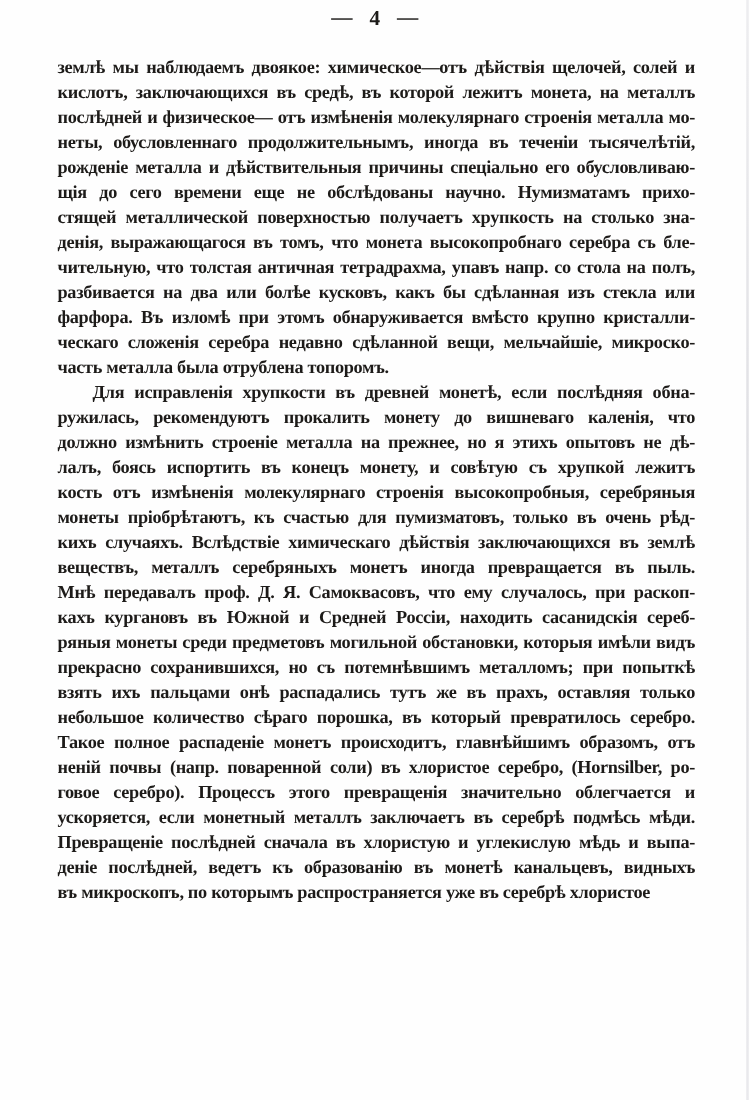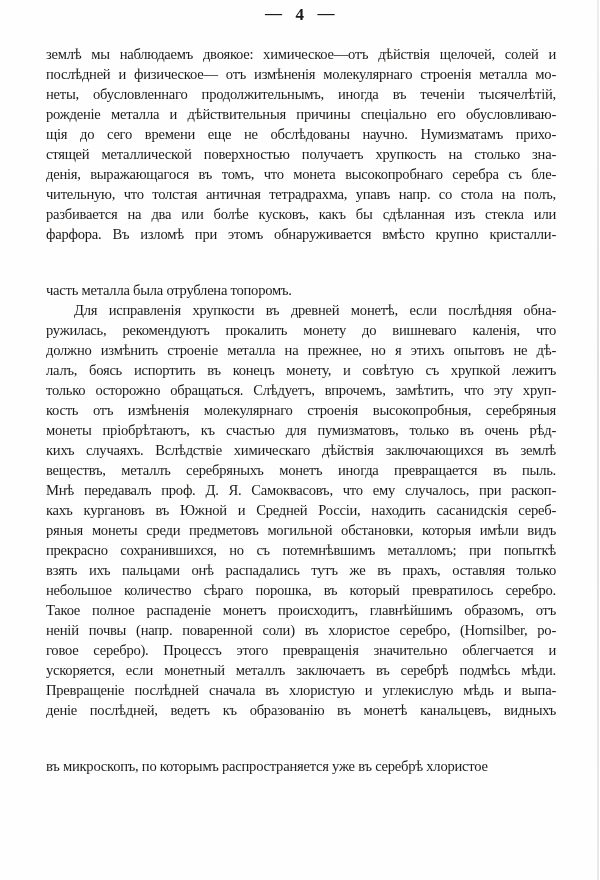--- a/index.html
+++ b/index.html
@@ -38,30 +38,29 @@
   .textbody {
     position: absolute;
     top: 44px;
     left: 46px;
     width: 510px;
   }
   .line {
     height: 20px;
     line-height: 20px;
     font-size: 14.6px;
-    font-weight: 400;
+    font-weight: 700;
     letter-spacing: -0.25px;
     white-space: normal;
     text-align: justify;
     text-align-last: justify;
     overflow: visible;
   }
   .line.para-end {
     text-align-last: left;
-    margin-top: 36px;
   }
   .line.indent {
     text-indent: 28px;
   }
   .page-edge {
     position: absolute;
     top: 0;
     right: 1px;
     width: 2px;
     height: 880px;
@@ -71,35 +70,36 @@
 </style>
 </head>
 <body>
 
 <div class="page">
   <div class="header">
     <span class="dash">—</span><span class="pagenum">4</span><span class="dash">—</span>
   </div>
   <div class="textbody" id="text-body">
       <div class="line">землѣ мы наблюдаемъ двоякое: химическое—отъ дѣйствія щелочей, солей и</div>
+      <div class="line">кислотъ, заключающихся въ средѣ, въ которой лежитъ монета, на металлъ</div>
       <div class="line">послѣдней и физическое— отъ измѣненія молекулярнаго строенія металла мо-</div>
       <div class="line">неты, обусловленнаго продолжительнымъ, иногда въ теченіи тысячелѣтій,</div>
       <div class="line">рожденіе металла и дѣйствительныя причины спеціально его обусловливаю-</div>
       <div class="line">щія до сего времени еще не обслѣдованы научно. Нумизматамъ прихо-</div>
       <div class="line">стящей металлической поверхностью получаетъ хрупкость на столько зна-</div>
       <div class="line">денія, выражающагося въ томъ, что монета высокопробнаго серебра съ бле-</div>
       <div class="line">чительную, что толстая античная тетрадрахма, упавъ напр. со стола на полъ,</div>
       <div class="line">разбивается на два или болѣе кусковъ, какъ бы сдѣланная изъ стекла или</div>
       <div class="line">фарфора. Въ изломѣ при этомъ обнаруживается вмѣсто крупно кристалли-</div>
+      <div class="line">ческаго сложенія серебра недавно сдѣланной вещи, мельчайшіе, микроско-</div>
       <div class="line para-end">часть металла была отрублена топоромъ.</div>
       <div class="line indent">Для исправленія хрупкости въ древней монетѣ, если послѣдняя обна-</div>
       <div class="line">ружилась, рекомендуютъ прокалить монету до вишневаго каленія, что</div>
       <div class="line">должно измѣнить строеніе металла на прежнее, но я этихъ опытовъ не дѣ-</div>
       <div class="line">лалъ, боясь испортить въ конецъ монету, и совѣтую съ хрупкой лежитъ</div>
-      <div class="line">только осторожно обращаться. Слѣдуетъ, впрочемъ, замѣтить, что эту хруп-</div>
       <div class="line">кость отъ измѣненія молекулярнаго строенія высокопробныя, серебряныя</div>
       <div class="line">монеты пріобрѣтаютъ, къ счастью для пумизматовъ, только въ очень рѣд-</div>
       <div class="line">кихъ случаяхъ. Вслѣдствіе химическаго дѣйствія заключающихся въ землѣ</div>
       <div class="line">веществъ, металлъ серебряныхъ монетъ иногда превращается въ пыль.</div>
       <div class="line">Мнѣ передавалъ проф. Д. Я. Самоквасовъ, что ему случалось, при раскоп-</div>
       <div class="line">кахъ кургановъ въ Южной и Средней Россіи, находить сасанидскія сереб-</div>
       <div class="line">ряныя монеты среди предметовъ могильной обстановки, которыя имѣли видъ</div>
       <div class="line">прекрасно сохранившихся, но съ потемнѣвшимъ металломъ; при попыткѣ</div>
       <div class="line">взять ихъ пальцами онѣ распадались тутъ же въ прахъ, оставляя только</div>
       <div class="line">небольшое количество сѣраго порошка, въ который превратилось серебро.</div>

